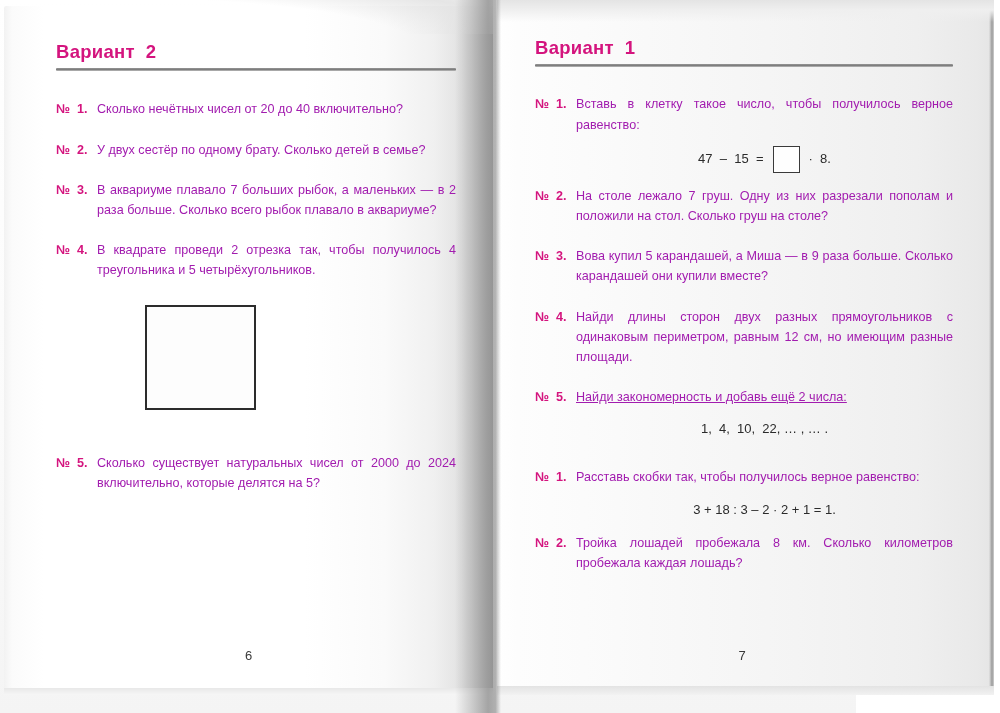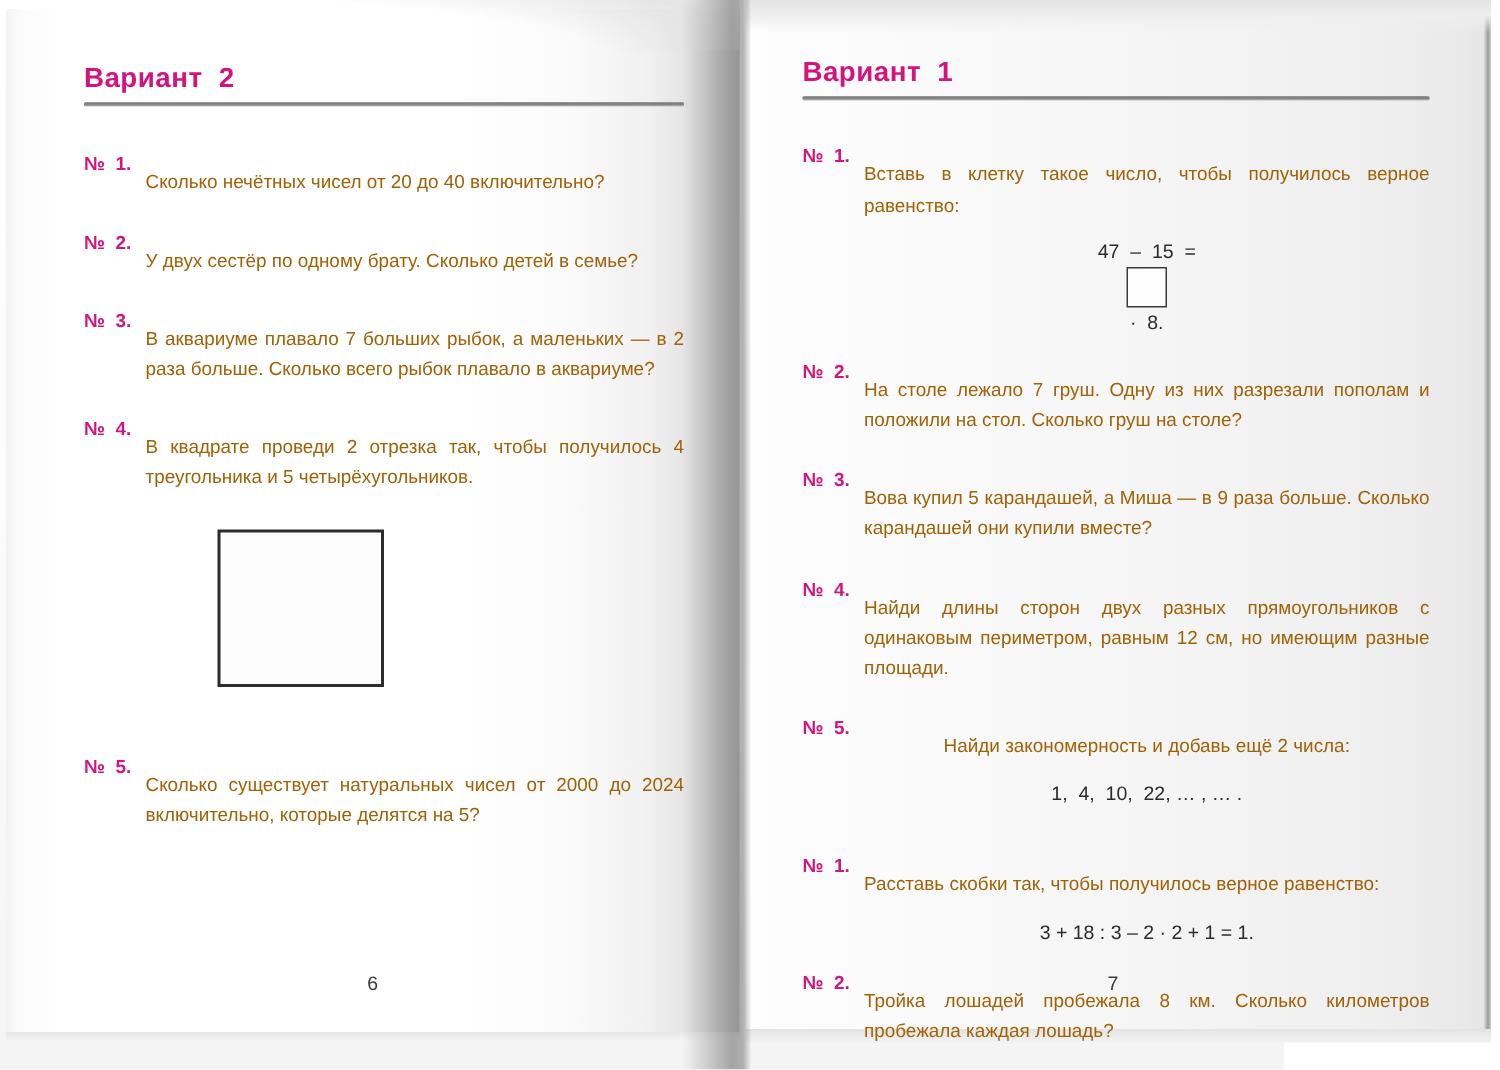--- a/index.html
+++ b/index.html
@@ -162,30 +162,29 @@
     line-height: 20px;
     white-space: pre;
     padding-top: 0px;
   }
   .task-marker .no-sign { margin-right: 7px; }
   .marker-left  { width: 41px; }
   .marker-right { width: 41px; }
 
   .task-body {
     flex: 1 1 auto;
-    color: #a16207;
+    color: #a21caf;
     font-size: 12.6px;
     line-height: 20.2px;
     text-align: justify;
     text-justify: inter-word;
     -webkit-hyphens: none;
     hyphens: none;
-    margin-top: 12px;
-  }
-  .task-body.nojustify { text-align: center; }
+  }
+  .task-body.nojustify { text-align: left; text-decoration: underline; }
 
   
   .math-line {
     color: #2b2b2b;
     font-size: 13px;
     line-height: 20px;
     text-align: center;
     white-space: pre;
   }
   .math-line.with-box {
@@ -288,21 +287,21 @@
       <div class="variant-block" style="margin-top:38px;">
         <div class="variant-title">Вариант  1</div>
         <div class="variant-rule"></div>
       </div>
 
       <div class="task" style="margin-top:27px;">
         <div class="task-marker marker-right"><span class="no-sign">№</span><span>1.</span></div>
         <div class="task-body">Вставь в клетку такое число, чтобы получилось верное равенство:</div>
       </div>
 
-      <div class="math-line with-box" style="margin-top:11px; margin-left:41px;flex-direction:column;">
+      <div class="math-line with-box" style="margin-top:11px; margin-left:41px;">
         <span>47  –  15  =</span>
         <span class="answer-box"></span>
         <span>·  8.</span>
       </div>
 
       <div class="task" style="margin-top:13px;">
         <div class="task-marker marker-right"><span class="no-sign">№</span><span>2.</span></div>
         <div class="task-body">На столе лежало 7 груш. Одну из них разрезали пополам и положили на стол. Сколько груш на столе?</div>
       </div>
 

